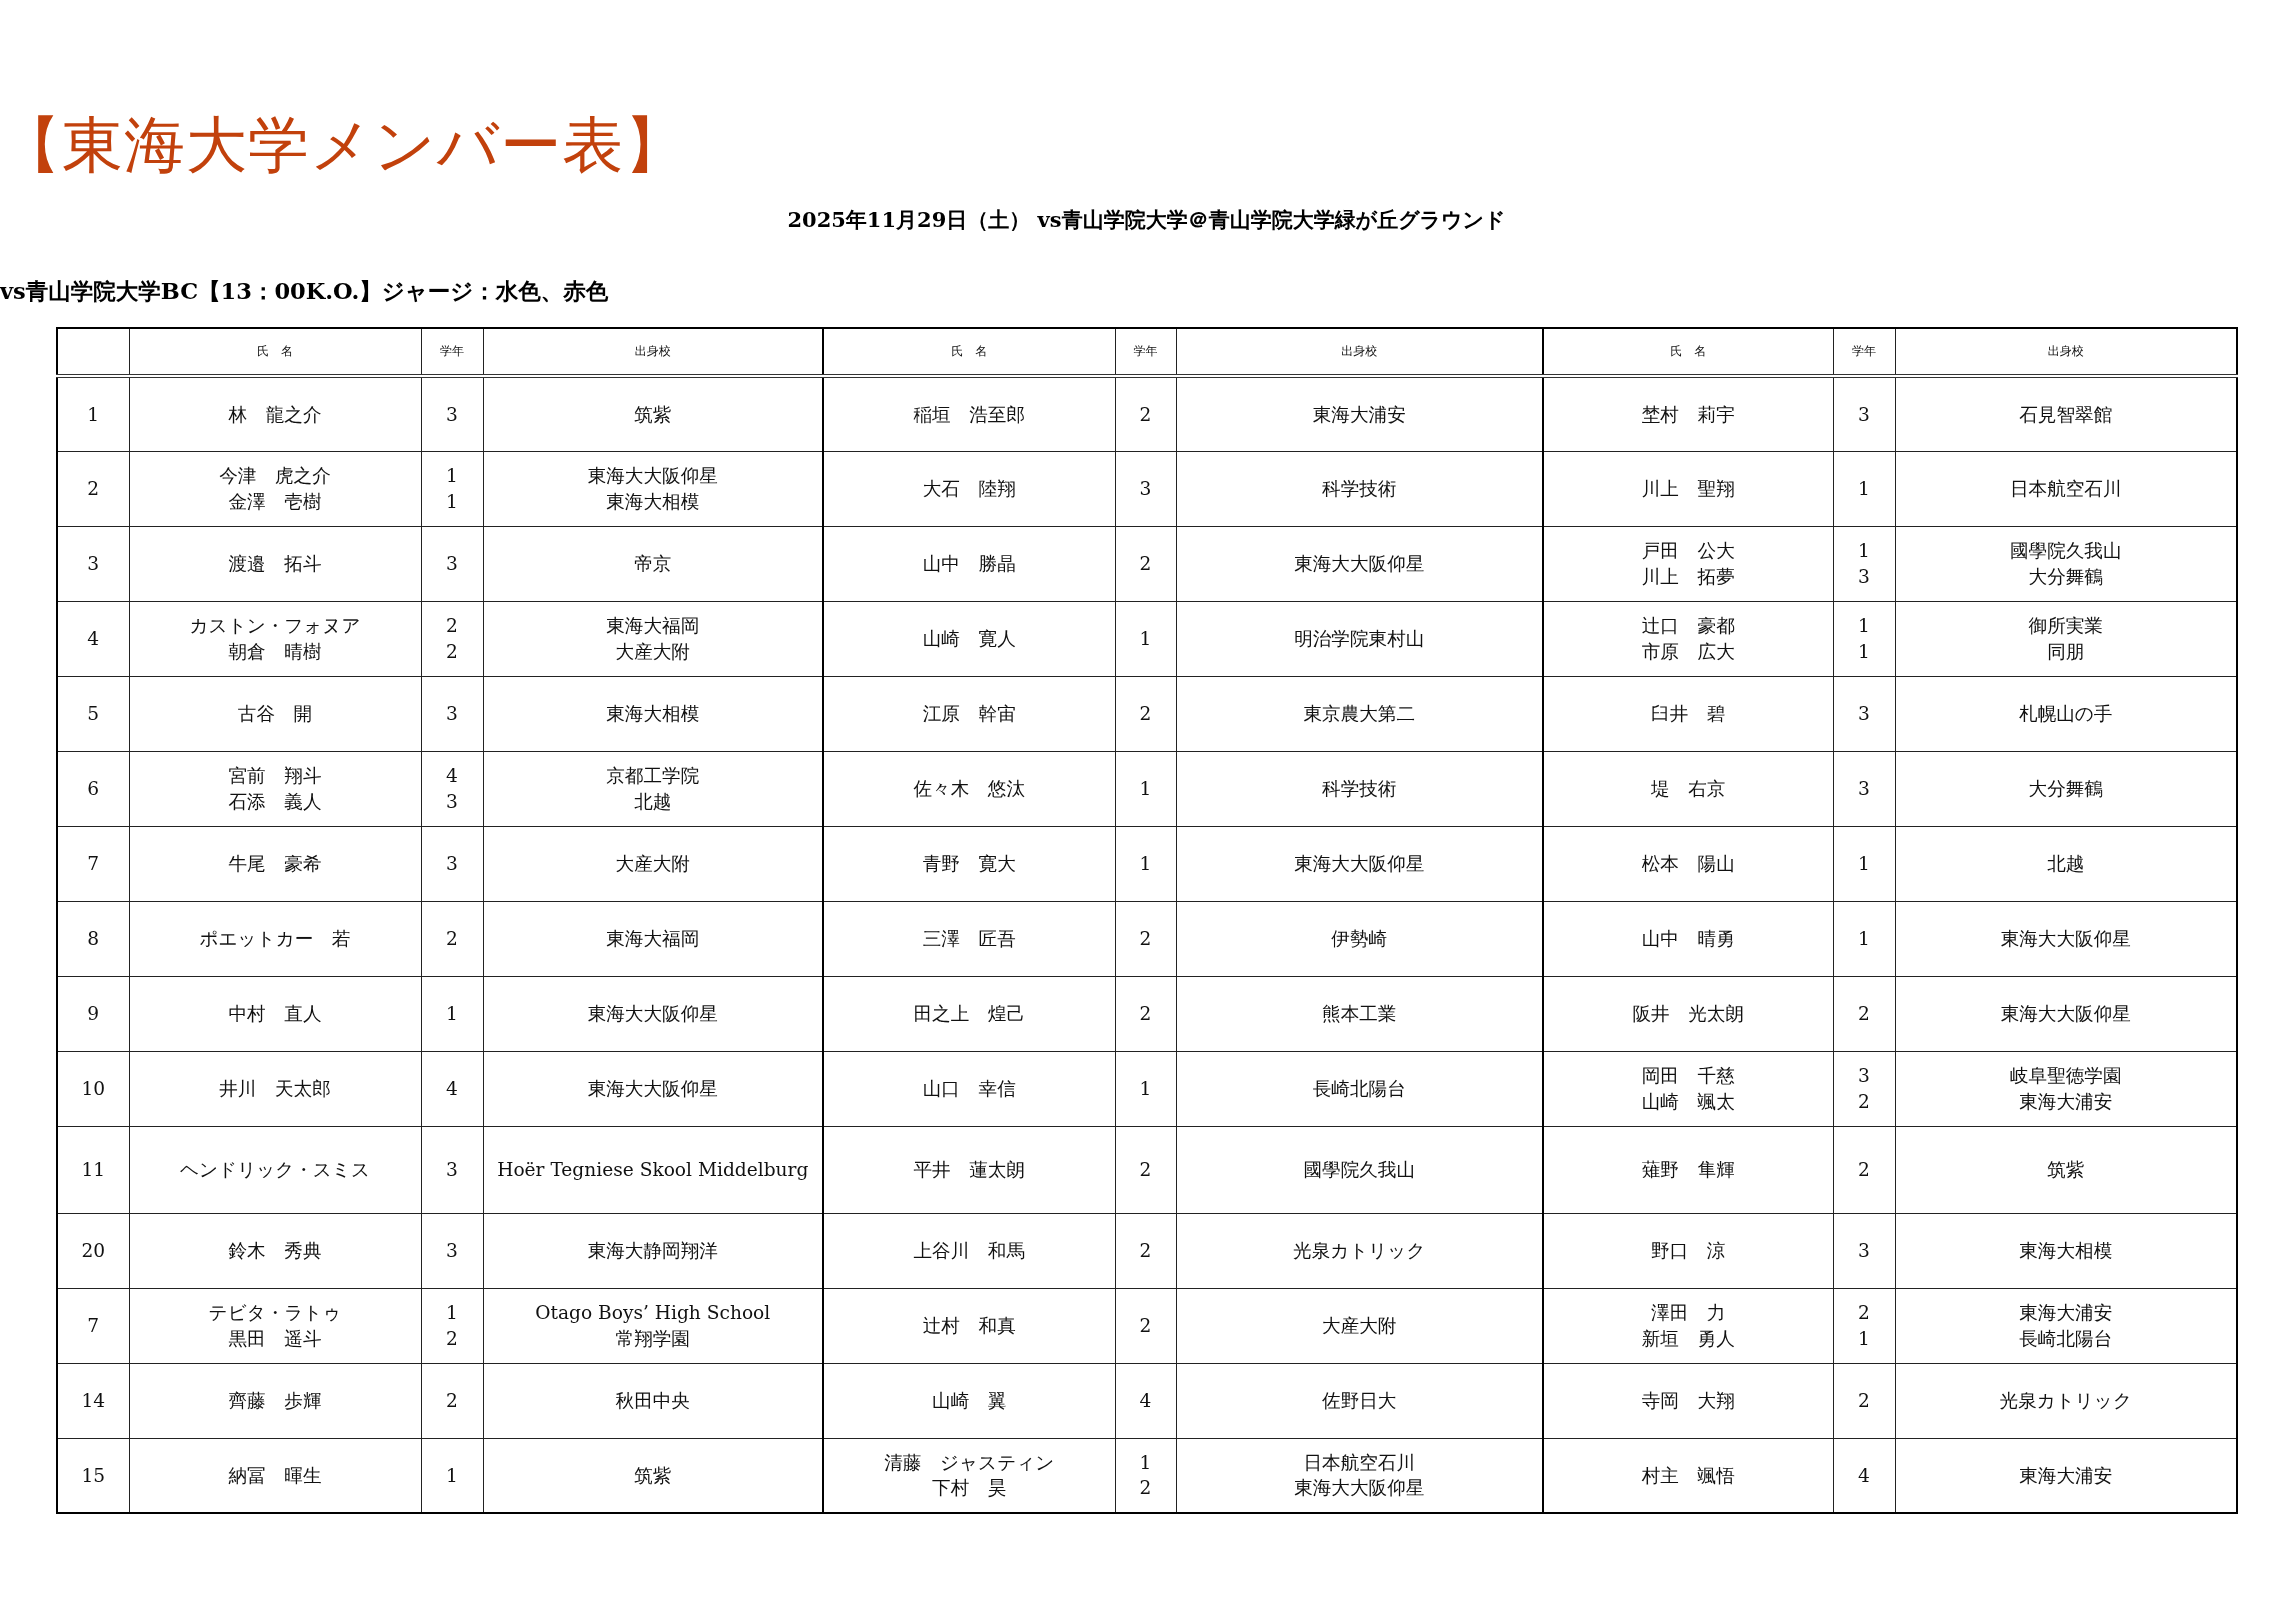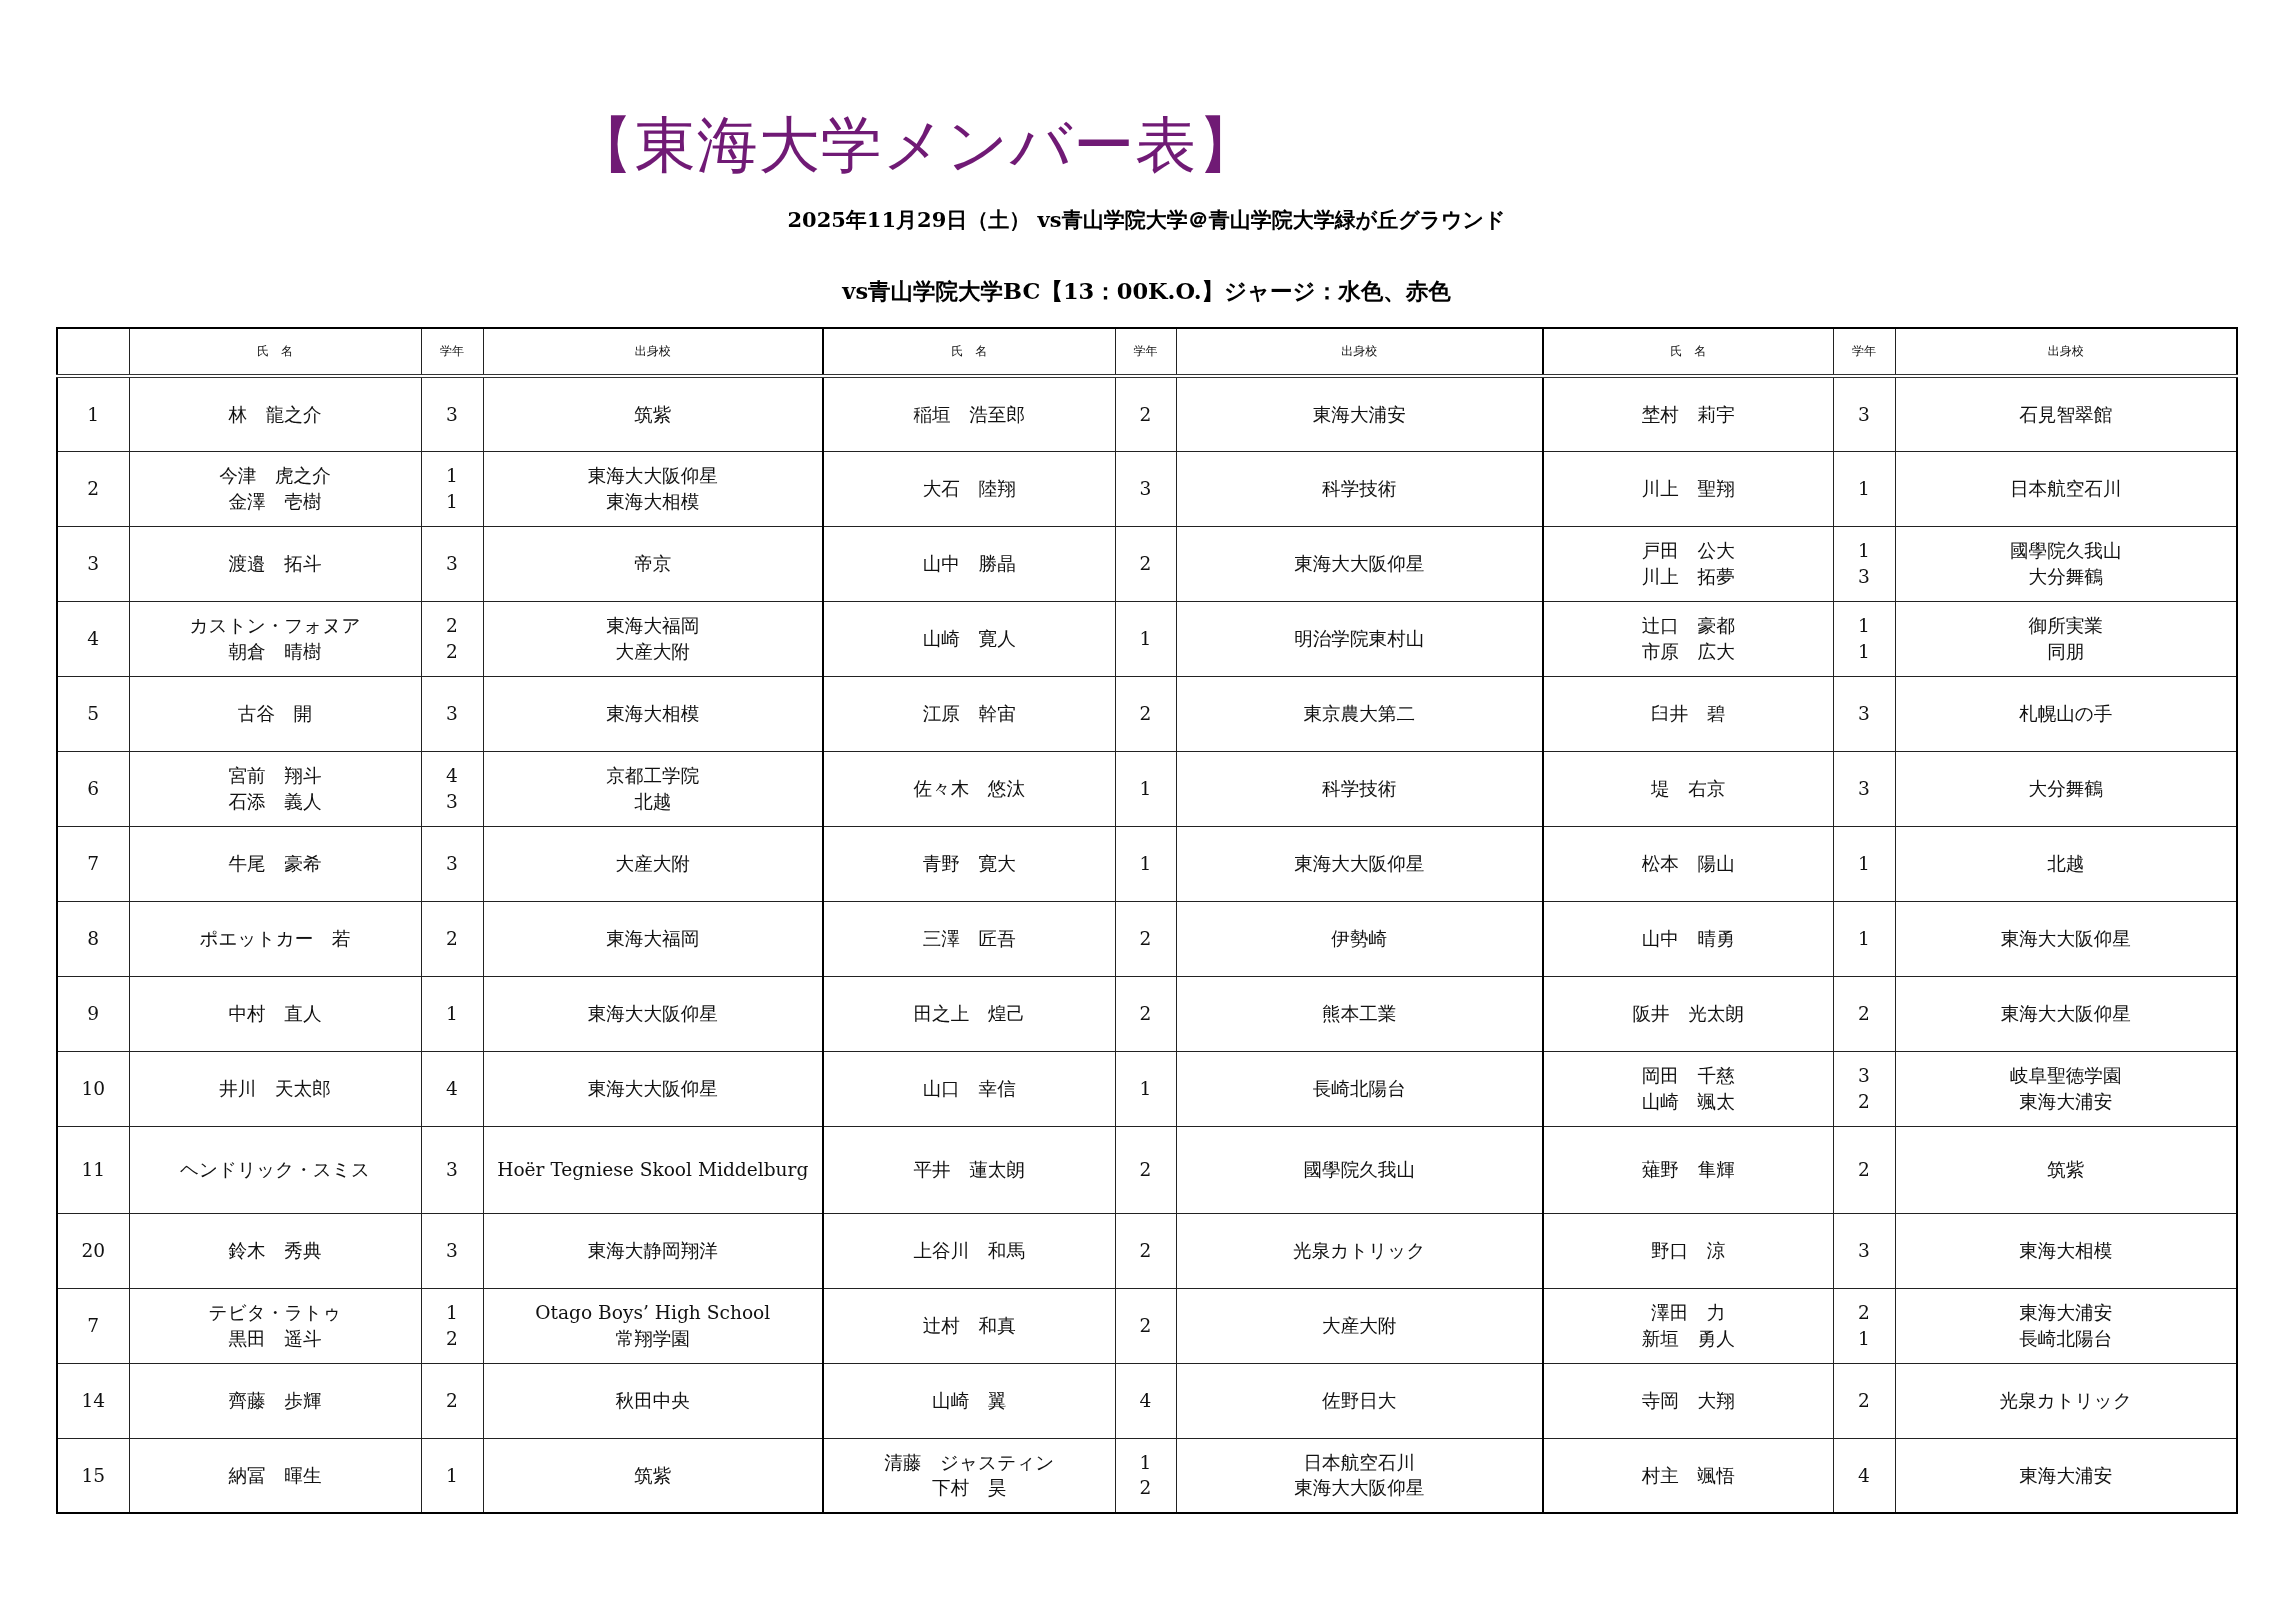--- a/index.html
+++ b/index.html
@@ -13,44 +13,42 @@
       position: relative;
       overflow: hidden;
       font-family: "DejaVu Serif", "Liberation Serif", serif;
       color: #111111;
     }
     .title {
       position: absolute;
       left: 0;
       top: 106px;
       width: 1832px;
-      text-align: center;
       font-size: 61px;
       line-height: 78px;
       font-weight: normal;
       letter-spacing: 1px;
-      color: #701a75;
+      color: #c2410c;
     }
     .subtitle {
       position: absolute;
       left: 0;
       top: 204px;
       width: 2293px;
       text-align: center;
       font-size: 21px;
       line-height: 31px;
       font-weight: bold;
       color: #000;
     }
     .matchline {
       position: absolute;
       left: 0;
       top: 276px;
       width: 2293px;
-      text-align: center;
       font-size: 22.5px;
       line-height: 31px;
       font-weight: bold;
       color: #000;
     }
     table.roster {
       position: absolute;
       left: 56px;
       top: 327px;
       width: 2179px;

